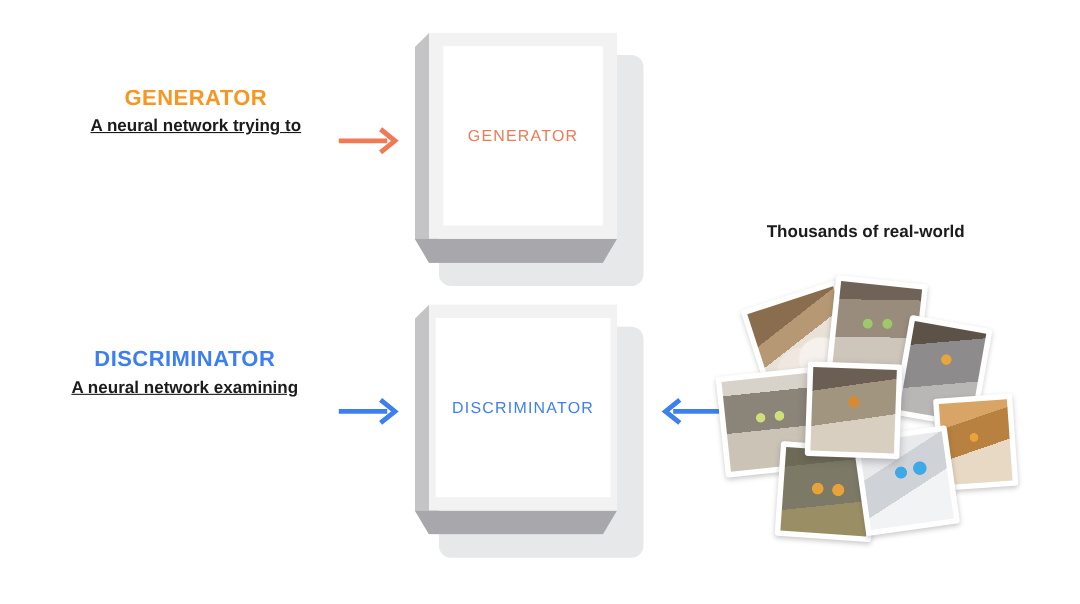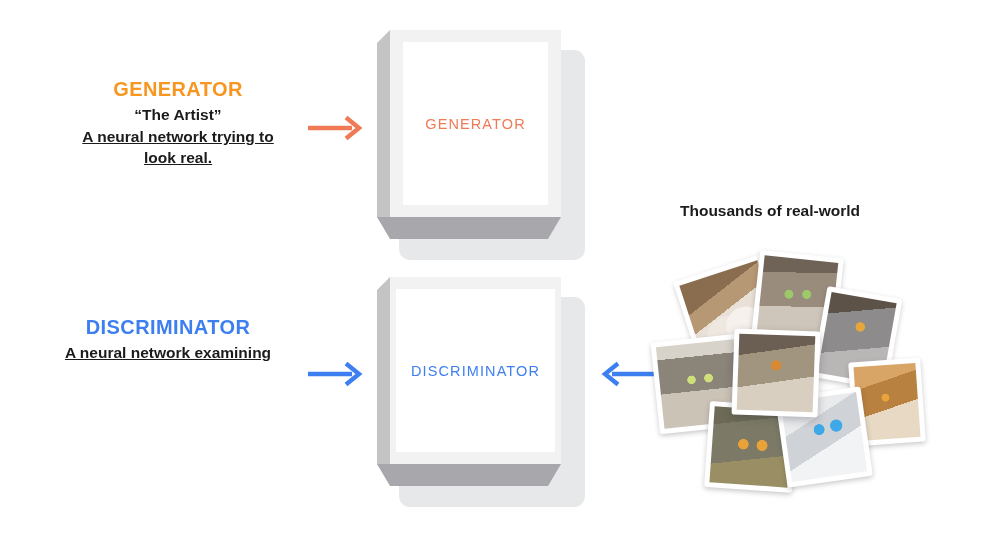--- a/index.html
+++ b/index.html
@@ -62,22 +62,22 @@
     white-space:nowrap;text-align:center;
   }
   #gen-box{left:377px;top:30px;}
   #dis-box{left:377px;top:277px;}
   #gen-box .box-label{color:#ef7a55;}
   #dis-box .box-label{color:#3d7ff0;}
   #dis-box .box-face{left:6px;width:159px;}
 
   
   #dataset-caption{
-    position:absolute;left:680px;top:200px;width:250px;
-    font-size:15.5px;font-weight:bold;
+    position:absolute;left:662px;top:200px;width:250px;
+    text-align:center;font-size:15.5px;font-weight:bold;
     color:#1b1b1b;line-height:1.38;
   }
 
   
   #collage{position:absolute;left:655px;top:252px;width:250px;height:250px;}
   .photo{
     position:absolute;background:#fff;
     box-shadow:0 2px 5px rgba(60,60,70,.28);
     padding:5px;box-sizing:border-box;border-radius:3px;
   }
@@ -129,23 +129,21 @@
   #p8{left:78px;top:78px;width:86px;height:86px;transform:rotate(2deg);z-index:9;
       box-shadow:0 3px 8px rgba(60,60,70,.32);}
 </style>
 </head>
 <body>
 
 <div class="stage">
 
   <div class="text-block" id="gen-text">
     <p class="tb-title" style="color:#F79621">GENERATOR</p>
-    <p class="tb-sub">“The Artist”</p>
     <p class="tb-body">A neural network trying to</p>
-    <p class="tb-body">look real.</p>
   </div>
 
   <div class="arrow" id="gen-arrow" style="left:306px;top:114px;">
     <svg width="62" height="28" viewBox="0 0 62 28">
       <line x1="2" y1="14" x2="46" y2="14" stroke="#EF7A55" stroke-width="4.4" stroke-linecap="butt"></line>
       <polyline points="40,3.5 53,14 40,24.5" fill="none" stroke="#EF7A55" stroke-width="4.4" stroke-linejoin="miter" stroke-linecap="butt"></polyline>
     </svg>
   </div>
 
   <div class="box3d" id="gen-box">

